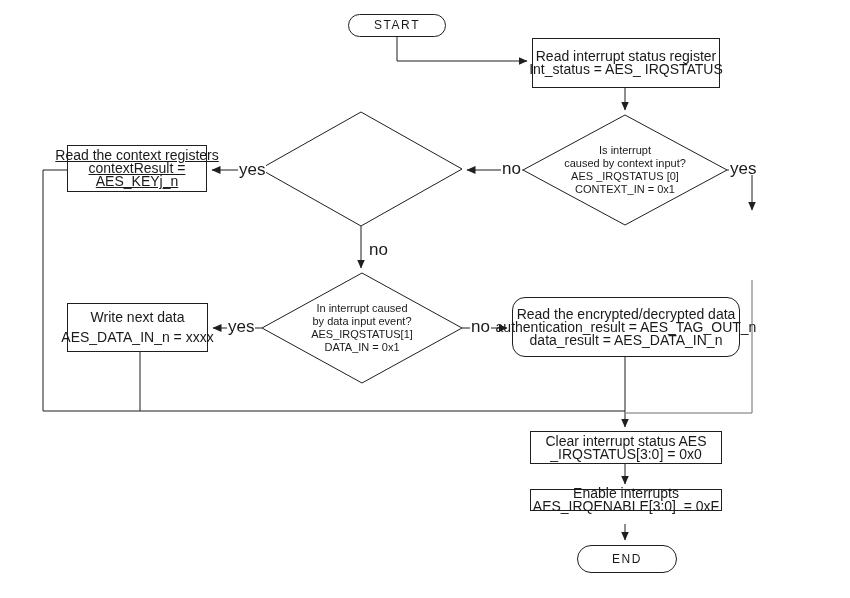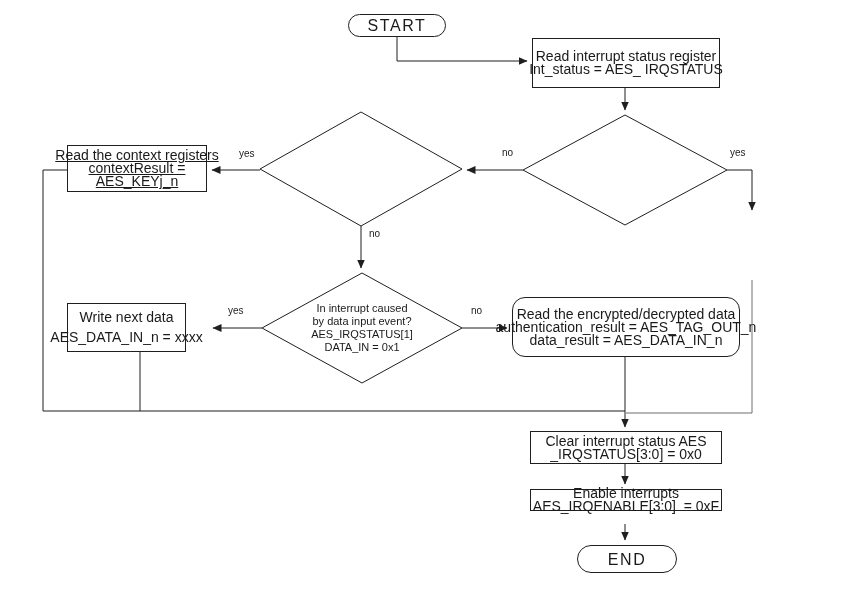--- a/index.html
+++ b/index.html
@@ -22,42 +22,43 @@
     flex-direction: column;
     align-items: center;
     justify-content: center;
     text-align: center;
     font-size: 14px;
     line-height: 13px;
   }
   .terminal {
     border-radius: 14px;
     letter-spacing: 1.6px;
-    font-size: 16px;
+    font-size: 12px;
   }
   .dtext {
     position: absolute;
     background: transparent;
     border: none;
     display: flex;
     flex-direction: column;
     align-items: center;
     justify-content: center;
     text-align: center;
     font-size: 11px;
     line-height: 13px;
   }
   .line { white-space: pre; }
   .gapped { justify-content: space-evenly; }
   .edge-label {
     position: absolute;
-    font-size: 10px;
+    font-size: 17px;
     line-height: 12px;
     background: #ffffff;
     padding: 0 1px;
+    margin-top: 16px;
   }
 </style>
 </head>
 <body>
 
 <div id="canvas">
 
   <svg id="wires" width="850" height="598" viewBox="0 0 850 598" fill="none" stroke="#1f1f1f" stroke-width="1">
     <defs>
       <marker id="arw" markerUnits="userSpaceOnUse" markerWidth="10" markerHeight="9" refX="8.5" refY="4" orient="auto">
@@ -111,41 +112,47 @@
     <span class="line">Int_status = AES_ IRQSTATUS</span>
   </div>
 
 
   <div class="node" style="left:67px; top:145px; width:140px; height:47px;text-decoration:underline;">
     <span class="line">Read the context registers</span>
     <span class="line">contextResult =</span>
     <span class="line">AES_KEYj_n</span>
   </div>
 
-  <div class="node gapped" style="left:67px; top:303px; width:119px; height:49px;">
+  <div class="node gapped" style="left:67px; top:303px; width:141px; height:49px;">
     <span class="line">Write next data</span>
     <span class="line">AES_DATA_IN_n = xxxx</span>
   </div>
 
   <div class="node" style="left:512px; top:297px; width:228px; height:60px;border-radius:13px;">
     <span class="line">Read the encrypted/decrypted data</span>
     <span class="line">authentication_result = AES_TAG_OUT_n</span>
     <span class="line">data_result = AES_DATA_IN_n</span>
   </div>
 
   <div class="node" style="left:530px; top:431px; width:192px; height:33px;">
     <span class="line">Clear interrupt status AES</span>
     <span class="line">_IRQSTATUS[3:0] = 0x0</span>
   </div>
 
   <div class="node" style="left:530px; top:489px; width:192px; height:22px;">
     <span class="line">Enable interrupts</span>
     <span class="line">AES_IRQENABLE[3:0]  = 0xF</span>
   </div>
 
+  <div class="dtext" style="left:535px; top:143px; width:180px; height:54px;">
+    <span class="line">Is interrupt</span>
+    <span class="line">caused by context input?</span>
+    <span class="line">AES _IRQSTATUS [0]</span>
+    <span class="line">CONTEXT_IN = 0x1</span>
+  </div>
 
 
   <div class="dtext" style="left:272px; top:301px; width:180px; height:54px;">
     <span class="line">In interrupt caused</span>
     <span class="line">by data input event?</span>
     <span class="line">AES_IRQSTATUS[1]</span>
     <span class="line">DATA_IN = 0x1</span>
   </div>
 
   <div class="edge-label" style="left:729px; top:147px;">yes</div>

